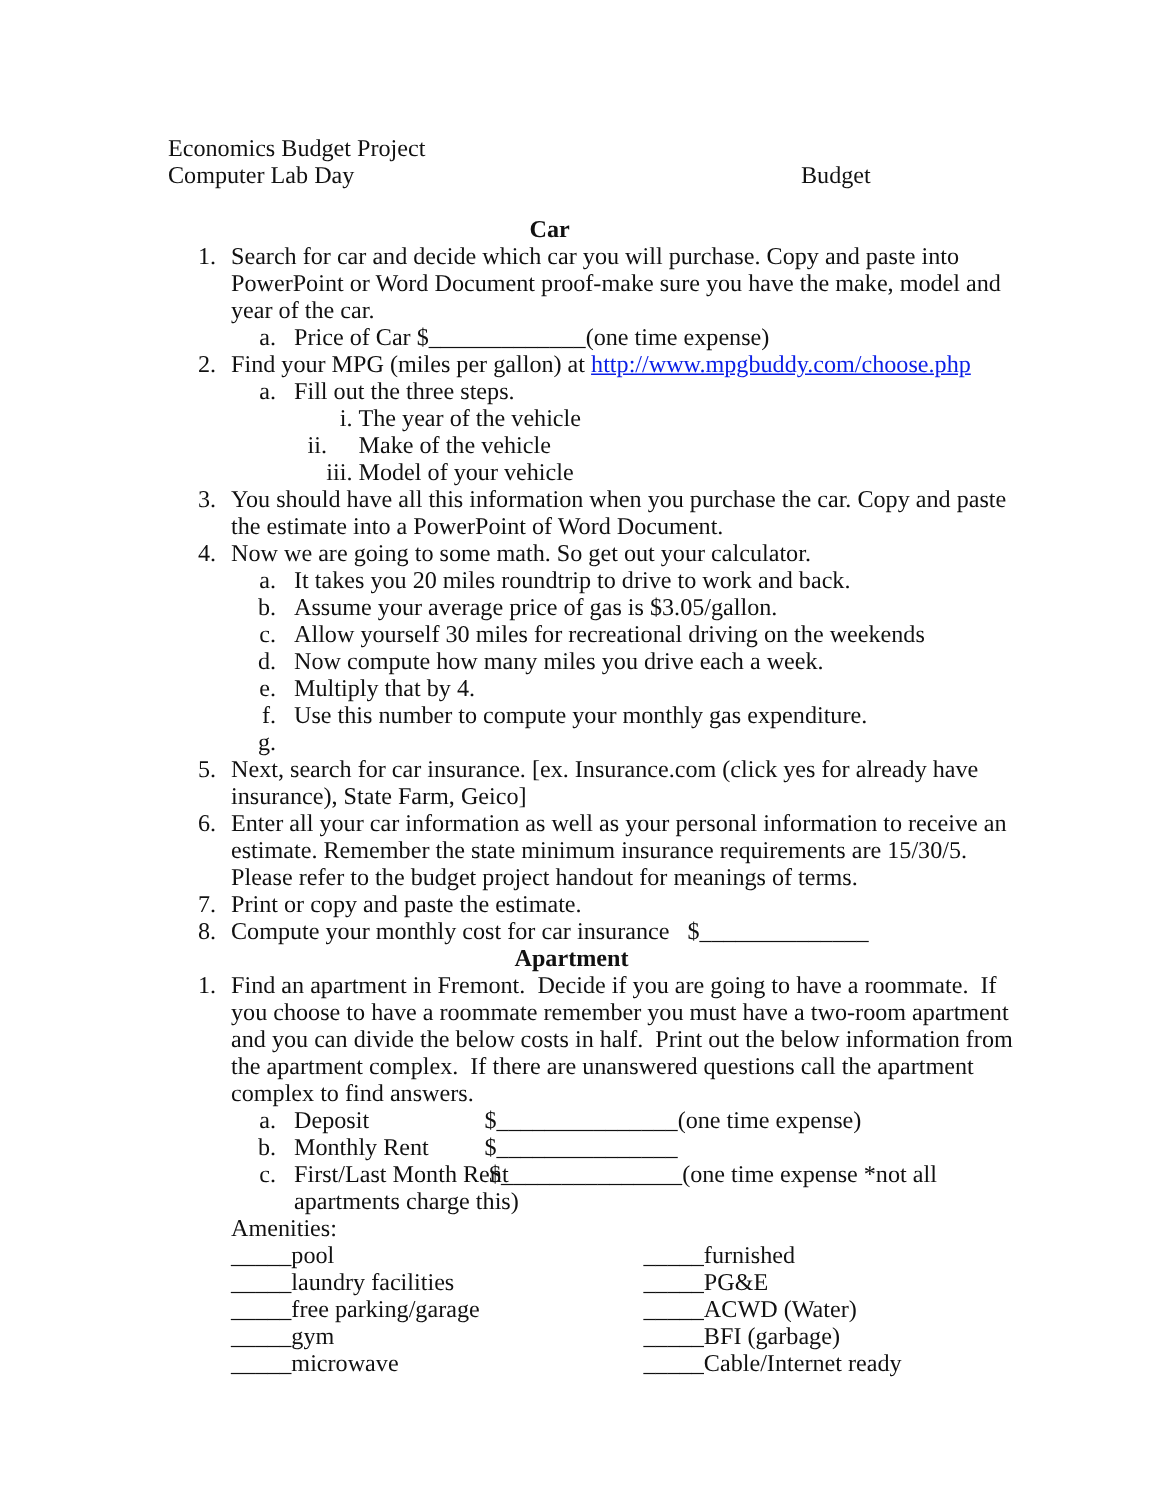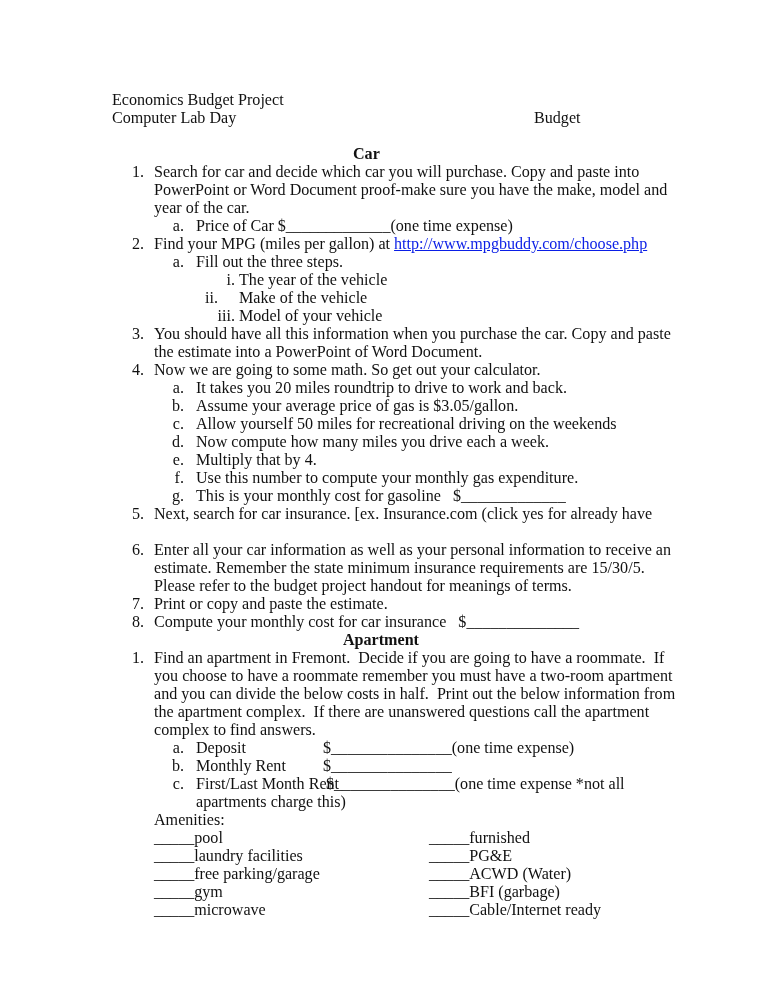--- a/index.html
+++ b/index.html
@@ -44,32 +44,32 @@
   <div class="line" style="left:154px;top:325px">You should have all this information when you purchase the car. Copy and paste</div>
   <div class="line" style="left:154px;top:343px">the estimate into a PowerPoint of Word Document.</div>
 
   <div class="marker" style="left:120px;width:24px;top:361px">4.</div>
   <div class="line" style="left:154px;top:361px">Now we are going to some math. So get out your calculator.</div>
   <div class="marker" style="left:160px;width:24px;top:379px">a.</div>
   <div class="line" style="left:196px;top:379px">It takes you 20 miles roundtrip to drive to work and back.</div>
   <div class="marker" style="left:160px;width:24px;top:397px">b.</div>
   <div class="line" style="left:196px;top:397px">Assume your average price of gas is $3.05/gallon.</div>
   <div class="marker" style="left:160px;width:24px;top:415px">c.</div>
-  <div class="line" style="left:196px;top:415px">Allow yourself 50 miles for recreational driving on the weekends</div>
+  <div class="line" style="left:196px;top:415px">Allow yourself 30 miles for recreational driving on the weekends</div>
   <div class="marker" style="left:160px;width:24px;top:433px">d.</div>
   <div class="line" style="left:196px;top:433px">Now compute how many miles you drive each a week.</div>
   <div class="marker" style="left:160px;width:24px;top:451px">e.</div>
   <div class="line" style="left:196px;top:451px">Multiply that by 4.</div>
   <div class="marker" style="left:160px;width:24px;top:469px">f.</div>
   <div class="line" style="left:196px;top:469px">Use this number to compute your monthly gas expenditure.</div>
   <div class="marker" style="left:160px;width:24px;top:487px">g.</div>
-  <div class="line" style="left:196px;top:487px">This is your monthly cost for gasoline   $_____________</div>
 
   <div class="marker" style="left:120px;width:24px;top:505px">5.</div>
   <div class="line" style="left:154px;top:505px">Next, search for car insurance. [ex. Insurance.com (click yes for already have</div>
+  <div class="line" style="left:154px;top:523px">insurance), State Farm, Geico]</div>
 
   <div class="marker" style="left:120px;width:24px;top:541px">6.</div>
   <div class="line" style="left:154px;top:541px">Enter all your car information as well as your personal information to receive an</div>
   <div class="line" style="left:154px;top:559px">estimate. Remember the state minimum insurance requirements are 15/30/5.</div>
   <div class="line" style="left:154px;top:577px">Please refer to the budget project handout for meanings of terms.</div>
 
   <div class="marker" style="left:120px;width:24px;top:595px">7.</div>
   <div class="line" style="left:154px;top:595px">Print or copy and paste the estimate.</div>
 
   <div class="marker" style="left:120px;width:24px;top:613px">8.</div>

